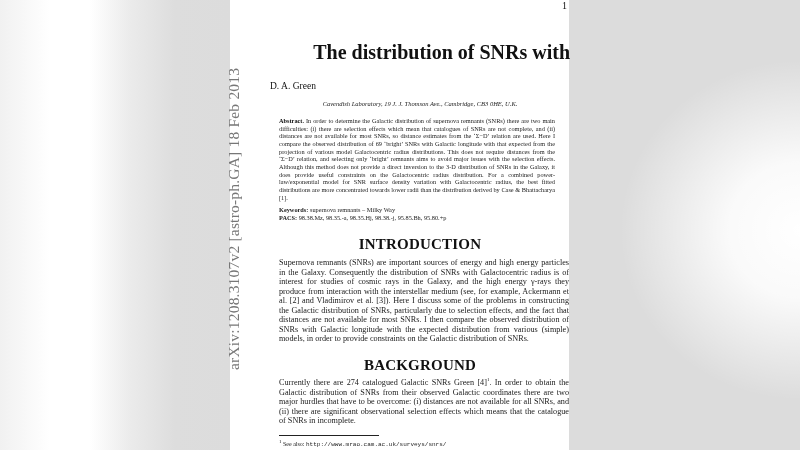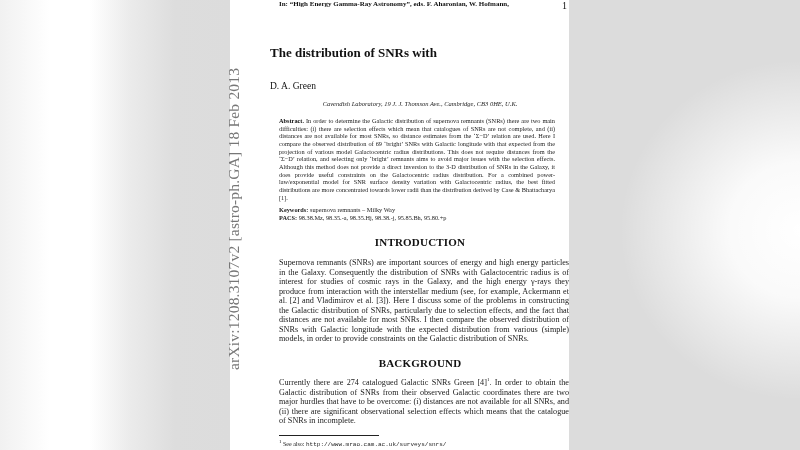--- a/index.html
+++ b/index.html
@@ -31,43 +31,43 @@
   }
   .page-number {
     position:absolute; left:562px; top:0px; font-size:10px; color:#111;
   }
   .header {
     position:absolute; left:279px; top:0px; width:270px;
     font-size:7px; font-weight:bold; color:#111; line-height:9px;
   }
   .header .l2 { padding-left:10px; }
   .title {
-    position:absolute; left:270px; top:44px; width:300px; text-align:left;
-    font-size:13px; font-weight:bold; color:#111; line-height:17px;
+    position:absolute; left:270px; top:44px; width:300px; text-align:right;
+    font-size:20px; font-weight:bold; color:#111; line-height:17px;
   }
   .author {
     position:absolute; left:270px; top:81px; width:300px; text-align:left;
     font-size:9.5px; color:#111;
   }
   .affil {
     position:absolute; left:270px; top:100px; width:300px; text-align:center;
     font-size:6.5px; font-style:italic; color:#222;
   }
   .abstract {
     position:absolute; left:279px; top:117px; width:276px;
     font-size:6.3px; line-height:7.65px; color:#222; text-align:justify;
   }
   .abstract b { color:#111; }
   .keywords {
     position:absolute; left:279px; top:206px; width:276px;
     font-size:6.3px; line-height:7.5px; color:#222;
   }
   .section-heading {
     position:absolute; left:270px; width:300px; text-align:center;
-    font-size:11px; font-weight:bold; color:#111; letter-spacing:0.2px;
+    font-size:15px; font-weight:bold; color:#111; letter-spacing:0.2px;
   }
   .body-text {
     position:absolute; left:279px; width:290px;
     font-size:8.2px; line-height:9.55px; color:#1a1a1a; text-align:justify;
   }
   .footnote-rule {
     position:absolute; left:279px; top:435px; width:100px; height:1px; background:#222;
   }
   .footnote {
     position:absolute; left:279px; top:441px; width:290px;
@@ -83,21 +83,20 @@
 <div class="bg-right"></div>
 <div class="bg-right-fade"></div>
 
 <div class="page"></div>
 
 <div class="arxiv-stamp">arXiv:1208.3107v2  [astro-ph.GA]  18 Feb 2013</div>
 
 <div class="page-number">1</div>
 
 <div class="header">
-  <div>In: “High Energy Gamma-Ray Astronomy”, eds. F. Aharonian, W. Hofmann,</div>
 </div>
 
 <div class="title">
   <div>The distribution of SNRs with</div>
 </div>
 
 <div class="author">D. A. Green</div>
 <div class="affil">Cavendish Laboratory, 19 J. J. Thomson Ave., Cambridge, CB3 0HE, U.K.</div>
 
 <div class="abstract">

